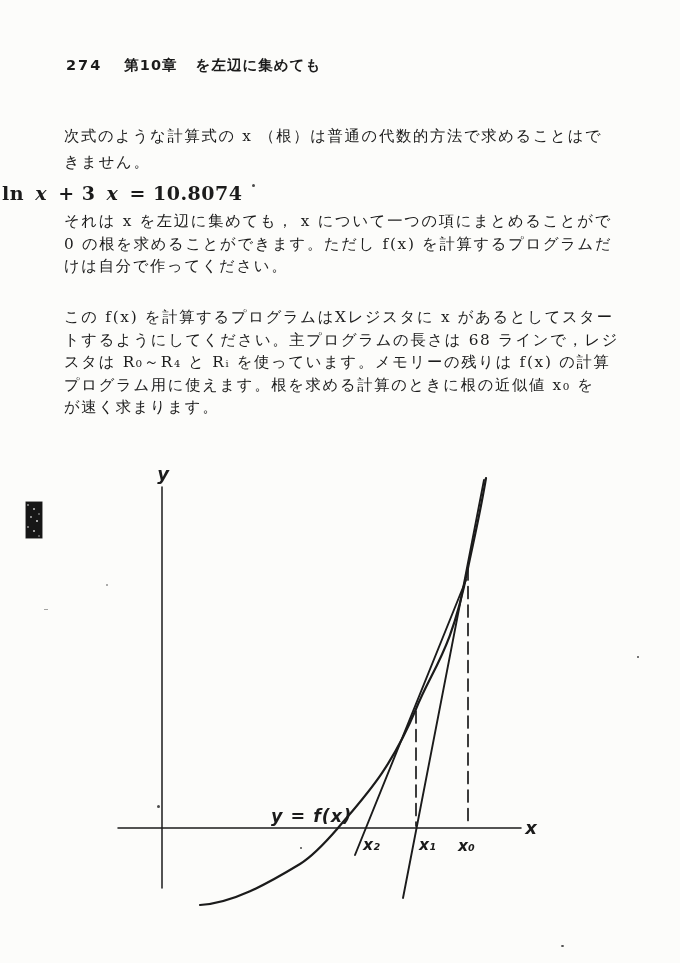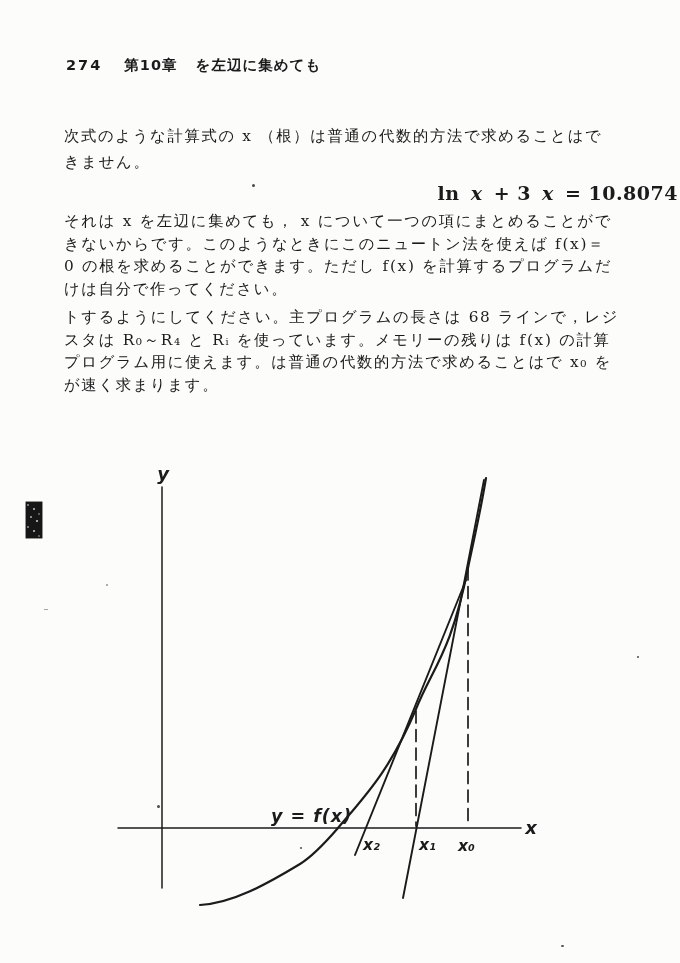--- a/index.html
+++ b/index.html
@@ -42,21 +42,21 @@
     white-space:nowrap;
   }
   .para .line{display:block;}
   .p-intro{top:124px;line-height:25.5px;}
   .p-newton{top:210px;line-height:22.5px;}
   .p-program{top:306px;line-height:22.5px;}
 
   
   .equation{
     position:absolute;left:0;top:182px;width:680px;
-    text-align:right;font-size:19px;font-weight:bold;
+    text-align:left;font-size:19px;font-weight:bold;
     letter-spacing:.5px;white-space:nowrap;
   }
   .equation .up{font-style:normal;margin:0 2px;}
   .equation .it{font-style:italic;margin:0 2px;}
 
   
   .edge-mark{
     position:absolute;left:26px;top:502px;width:16px;height:36px;
     background-color:#161616;
     background-image:
@@ -110,29 +110,29 @@
   <div class="equation">
     <span class="up">ln</span>
     <span class="it">x</span>
     <span class="up">+ 3</span>
     <span class="it">x</span>
     <span class="up">= 10.8074</span>
   </div>
 
   <div class="para p-newton">
     <span class="line">それは x を左辺に集めても， x について一つの項にまとめることがで</span>
-    <span class="line">きないからです。このようなときにこのニュートン法を使えば f(x)＝</span>
     <span class="line">0 の根を求めることができます。ただし f(x) を計算するプログラムだ</span>
     <span class="line">けは自分で作ってください。</span>
   </div>
 
   <div class="para p-program">
+    <span class="line">この f(x) を計算するプログラムはXレジスタに x があるとしてスター</span>
     <span class="line">トするようにしてください。主プログラムの長さは 68 ラインで，レジ</span>
     <span class="line">スタは R₀～R₄ と Rᵢ を使っています。メモリーの残りは f(x) の計算</span>
-    <span class="line">プログラム用に使えます。は普通の代数的方法で求めることはで x₀ を</span>
+    <span class="line">プログラム用に使えます。根を求める計算のときに根の近似値 x₀ を</span>
     <span class="line">が速く求まります。</span>
   </div>
 
   <div class="edge-mark"></div>
 
   <div class="speck" style="left:252px;top:184px;width:3px;height:3px;"></div>
   <div class="speck" style="left:157px;top:805px;width:3px;height:3px;"></div>
   <div class="speck" style="left:300px;top:847px;width:2px;height:2px;"></div>
   <div class="speck" style="left:637px;top:656px;width:2px;height:2px;"></div>
   <div class="speck" style="left:561px;top:945px;width:3px;height:2px;"></div>

